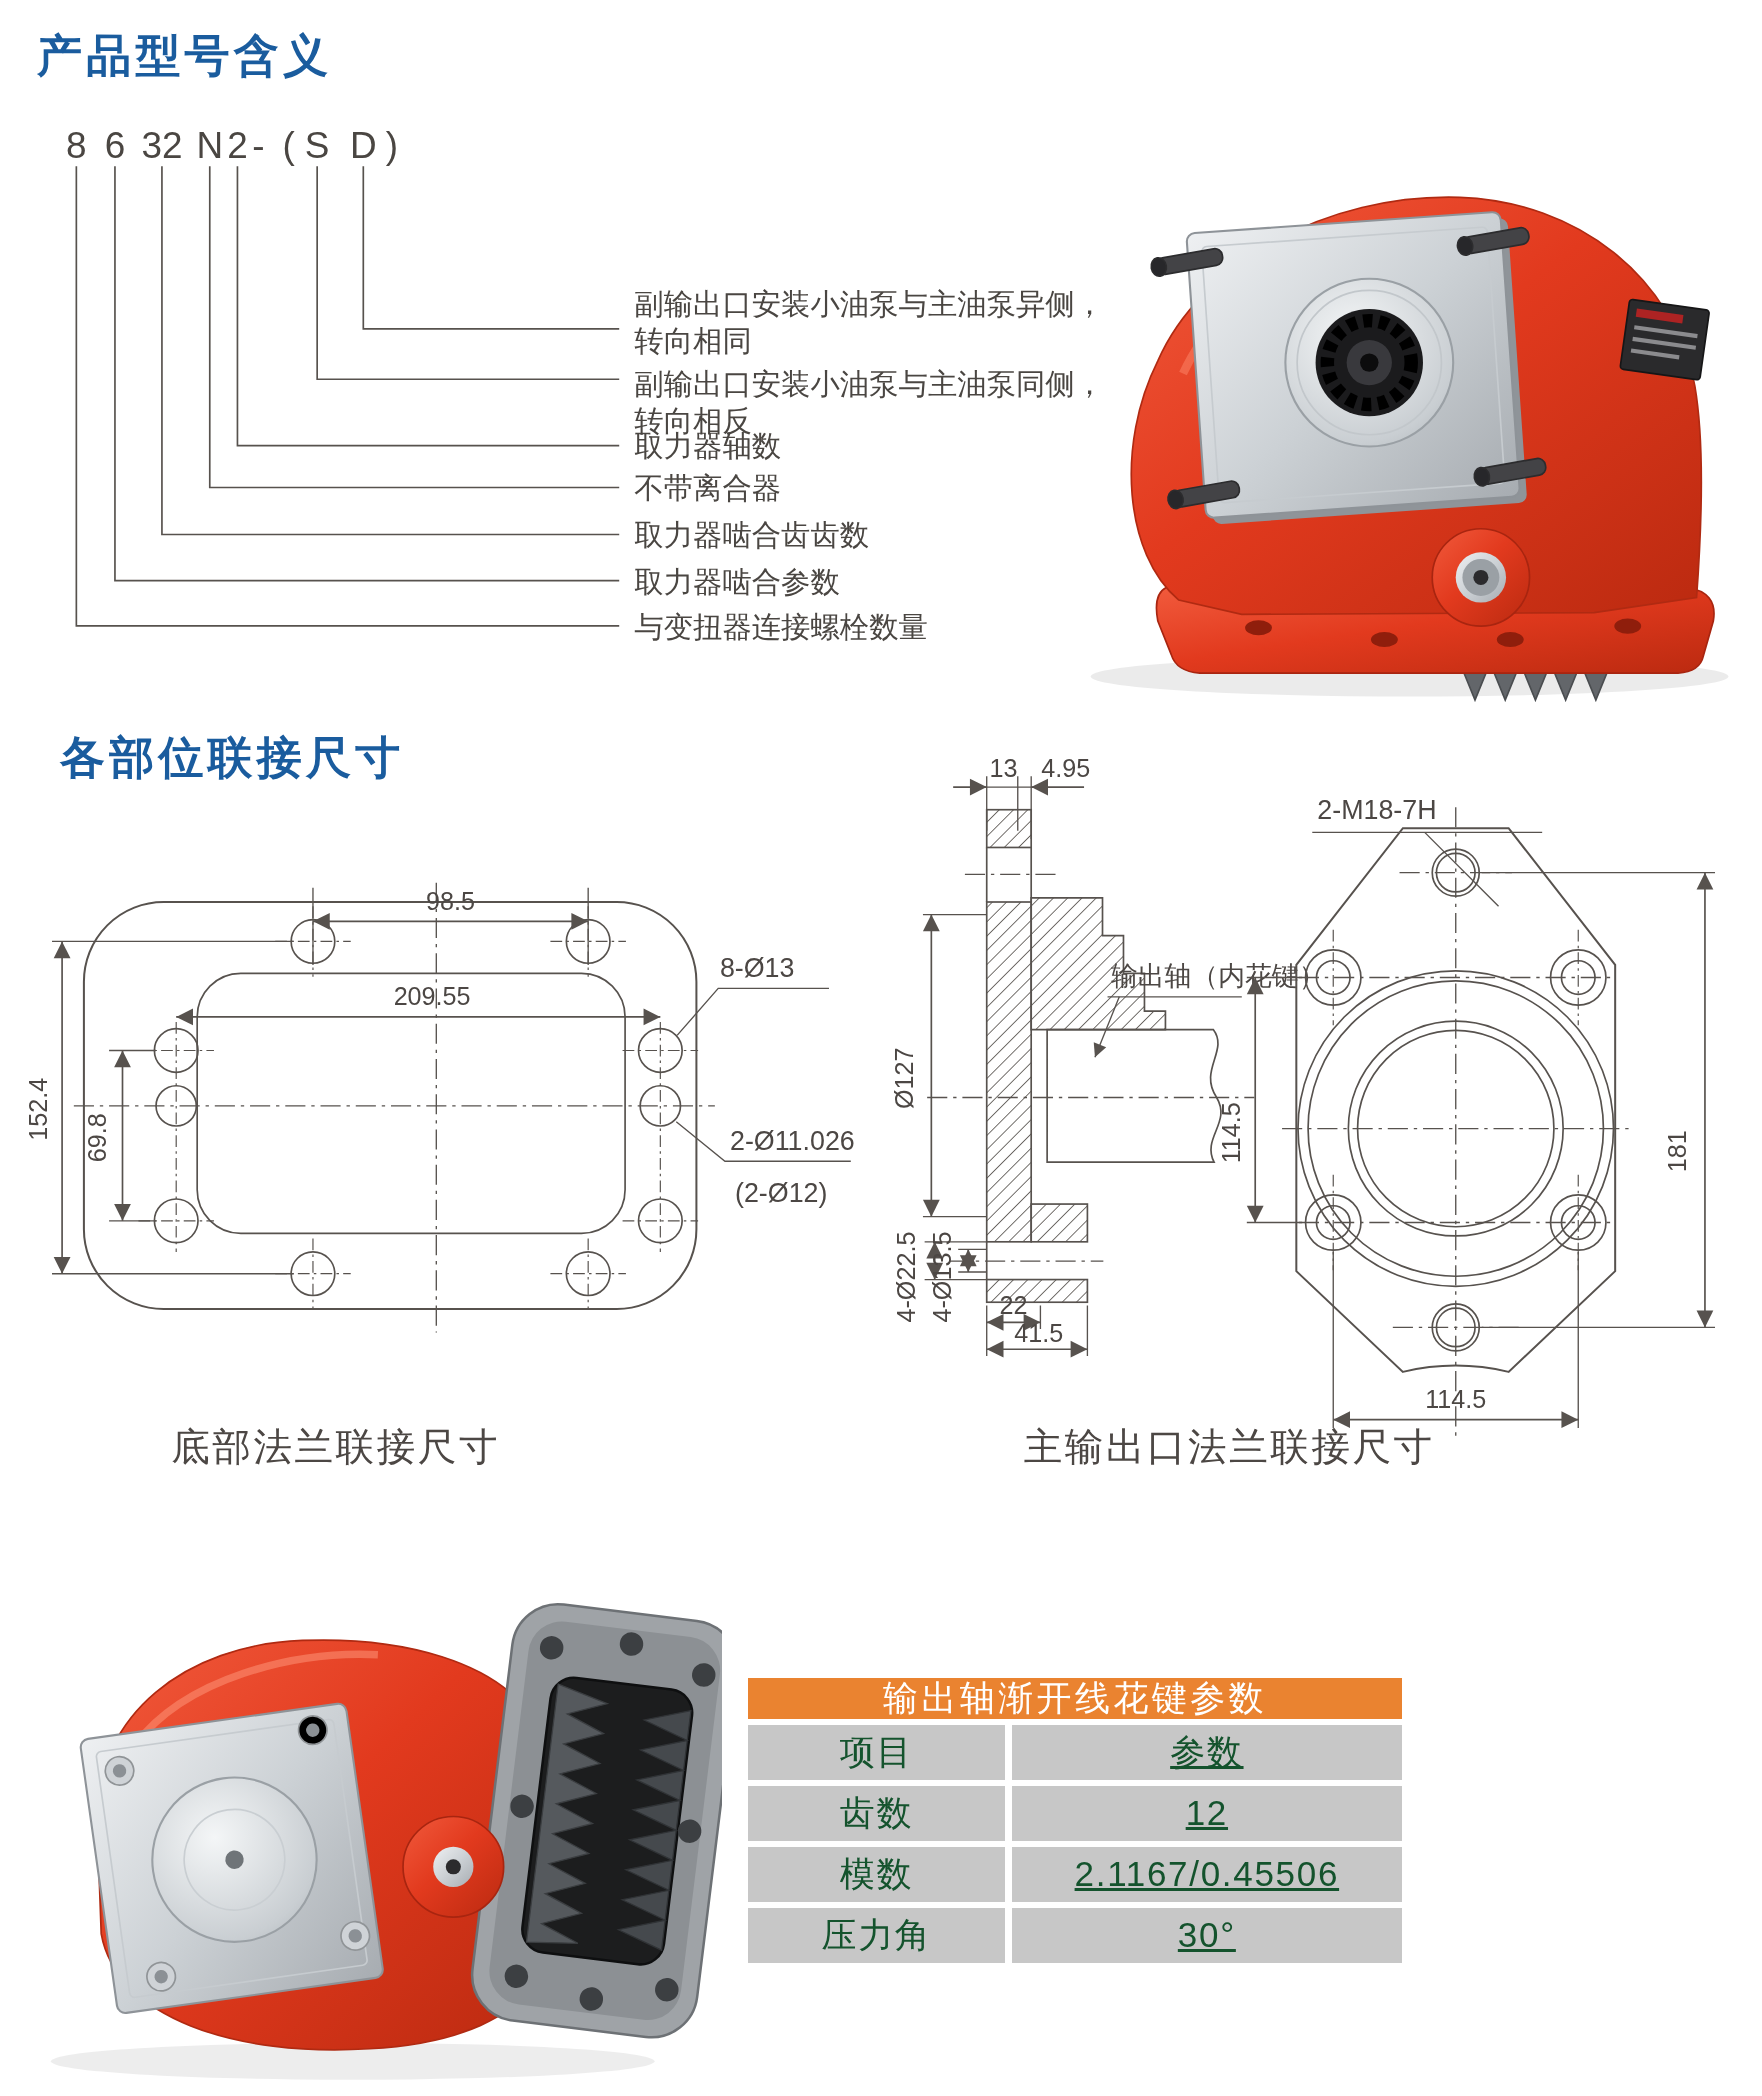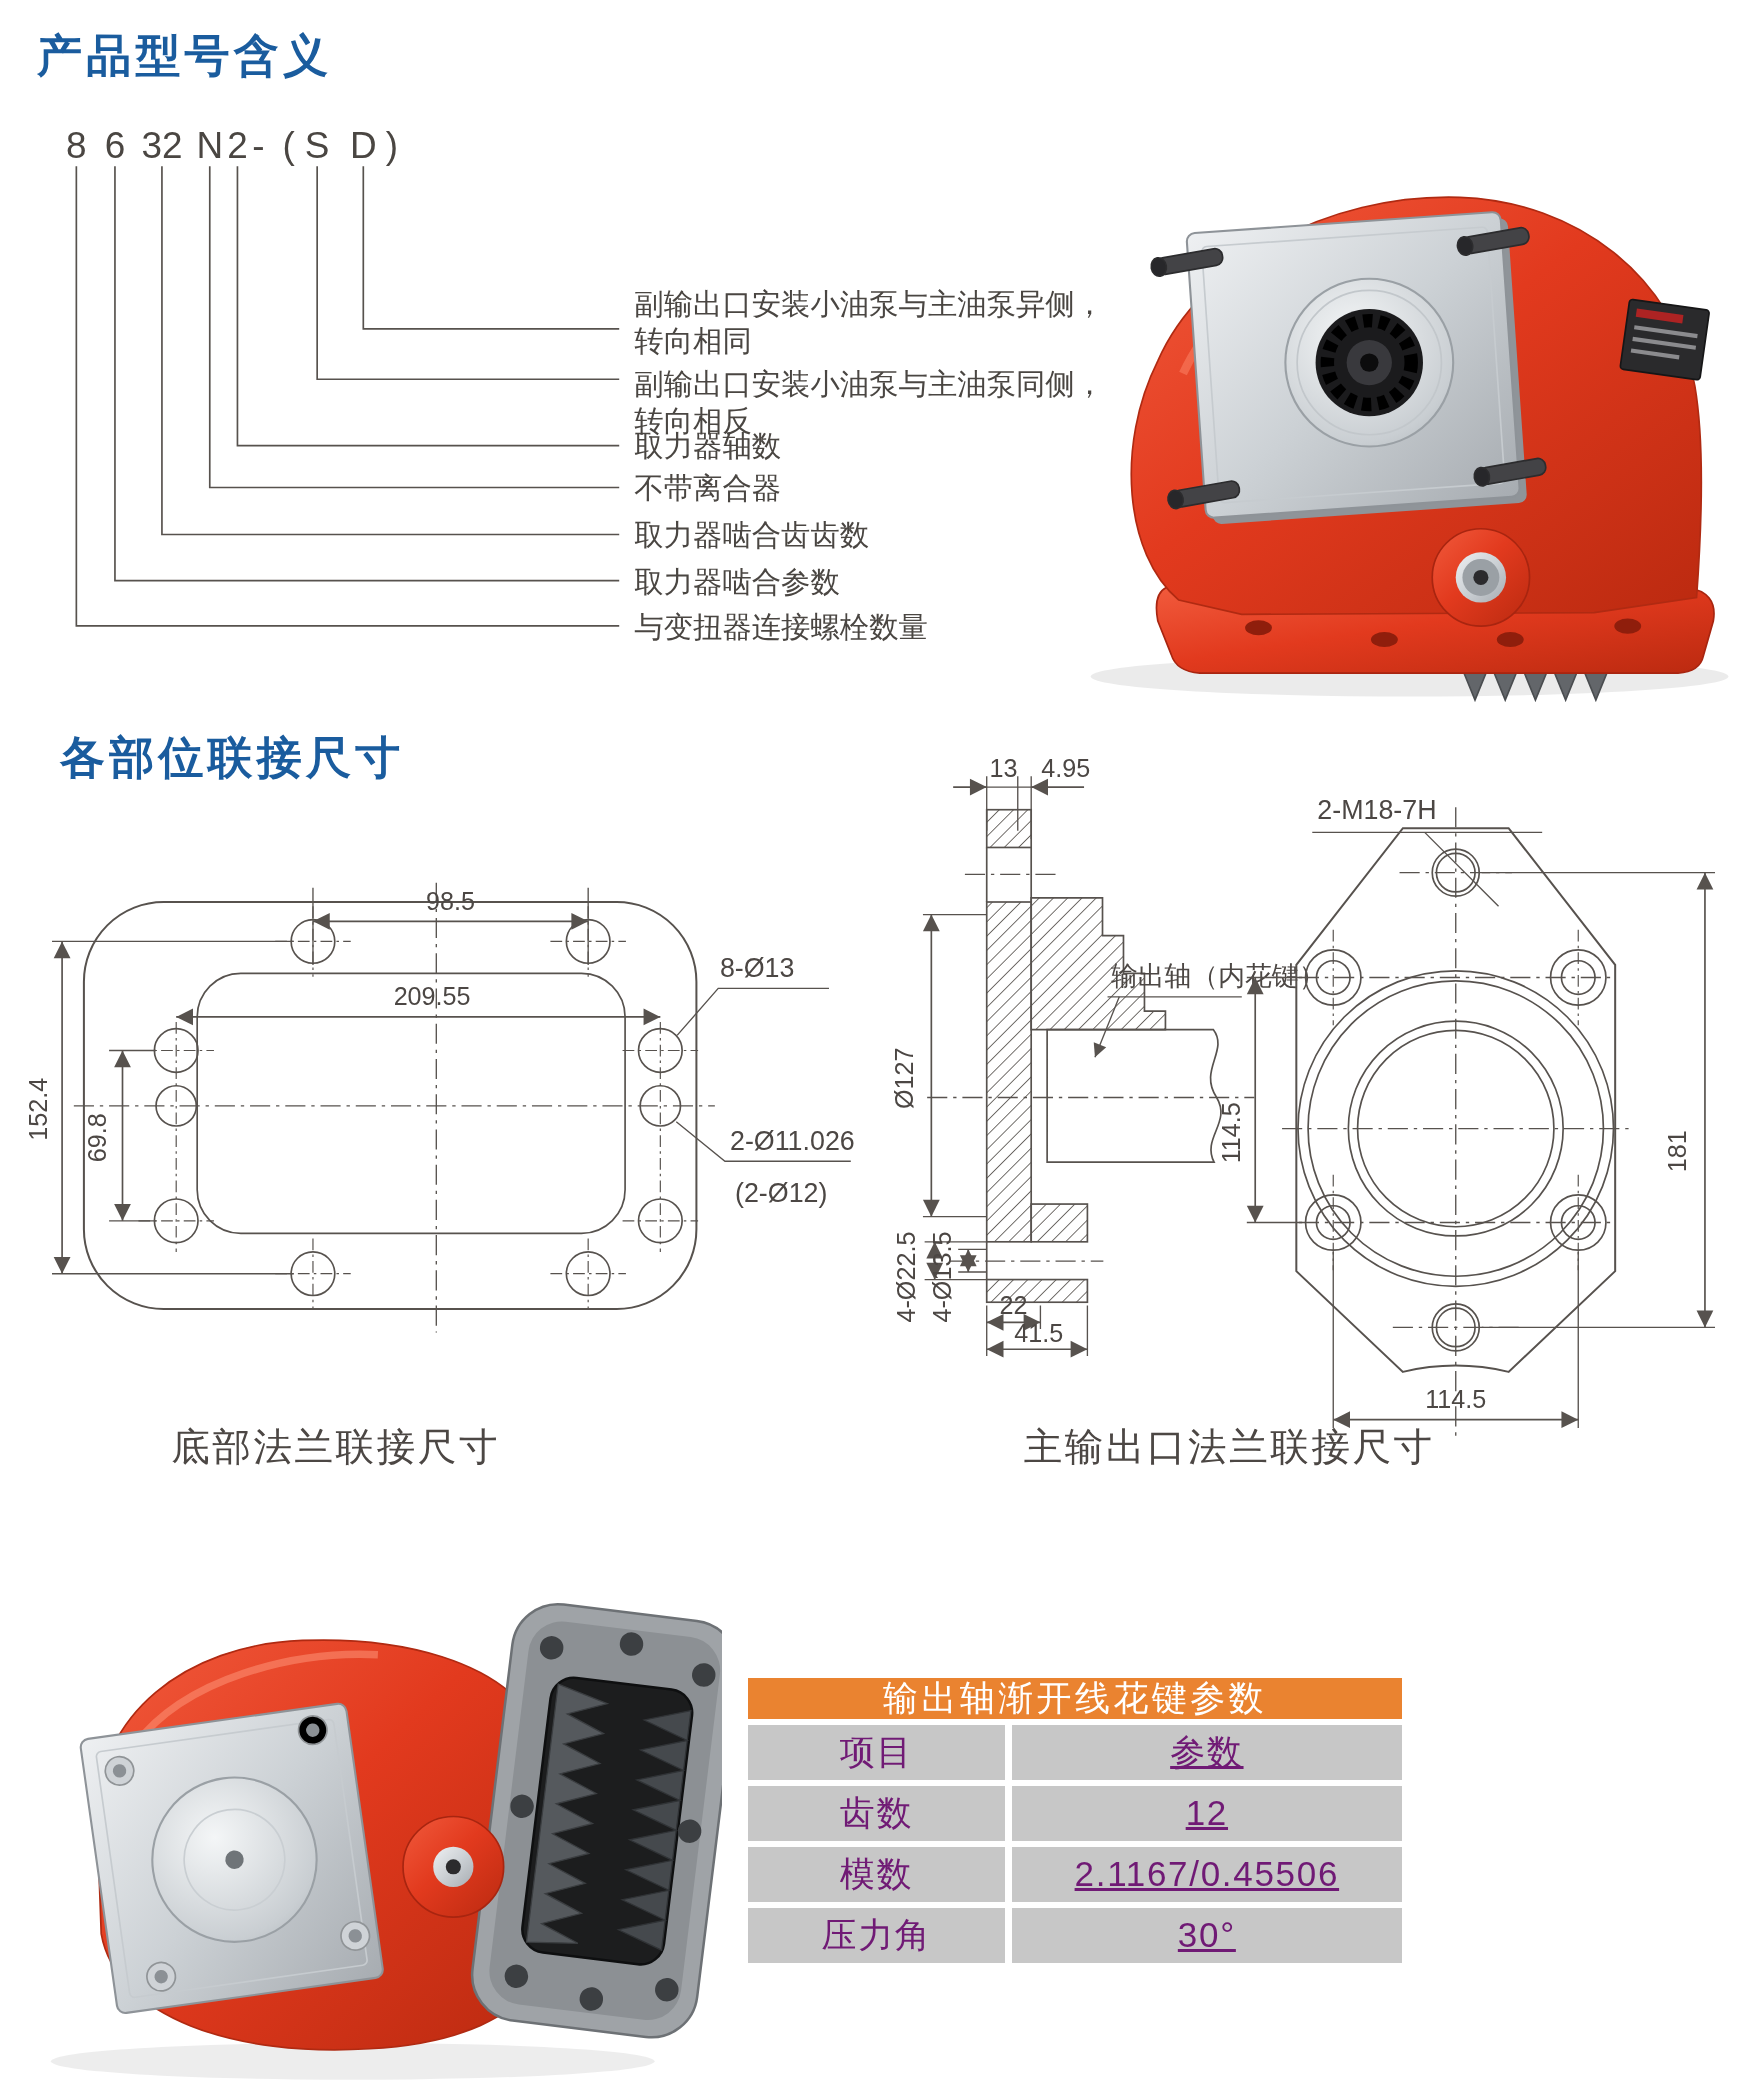--- a/index.html
+++ b/index.html
@@ -21,21 +21,21 @@
   .thin{stroke:#57524e;stroke-width:1.6;fill:none;}
   .cl{stroke:#57524e;stroke-width:1.6;fill:none;stroke-dasharray:24 7 4 7;}
   .tick{stroke:#57524e;stroke-width:1.4;fill:none;stroke-dasharray:14 5 3 5;}
   .dimln{stroke:#57524e;stroke-width:2;fill:none;}
   .hatchfill{fill:url(#hat);stroke:#57524e;stroke-width:2;}
   
   #spline-table{position:absolute;left:748px;top:1678px;width:654px;}
   .tbl-head{height:41px;background:#ea8330;color:#ffffff;font-size:35px;letter-spacing:3.4px;
             display:flex;align-items:center;justify-content:center;}
   .tbl-row{margin-top:5.9px;height:55px;display:flex;}
-  .cell{background:#c7c7c7;color:#701a75;font-size:35px;display:flex;align-items:center;justify-content:center;letter-spacing:1.7px;}
+  .cell{background:#c7c7c7;color:#14532d;font-size:35px;display:flex;align-items:center;justify-content:center;letter-spacing:1.7px;}
   .cell.l{width:257px;margin-right:6.7px;}
   .cell.r{flex:1;text-decoration:underline;}
 </style>
 </head>
 <body>
 
 <div id="page">
 
   <div id="t1" class="sec-title">产品型号含义</div>
   <div id="t2" class="sec-title">各部位联接尺寸</div>

